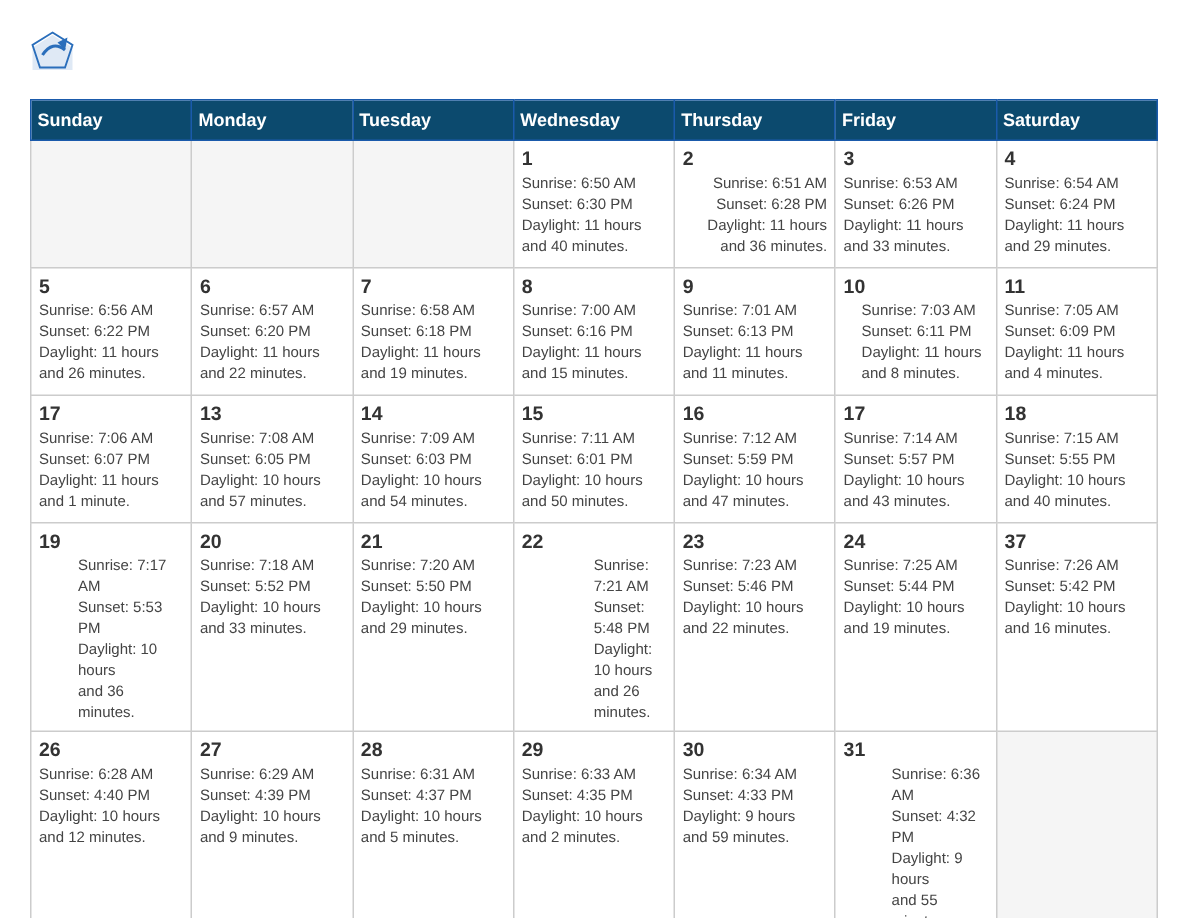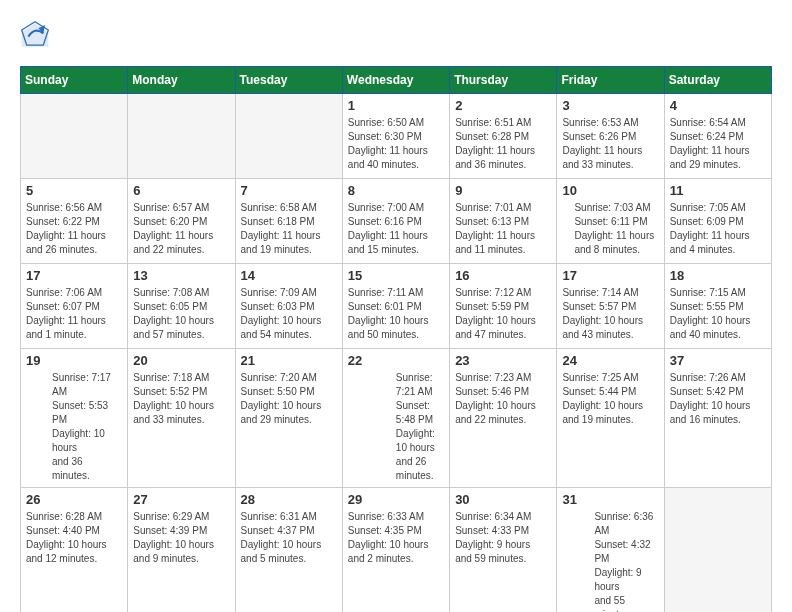--- a/index.html
+++ b/index.html
@@ -51,21 +51,21 @@
     .location {
       font-size: 14px;
       color: #555;
     }
     table {
       width: 100%;
       border-collapse: collapse;
       table-layout: fixed;
     }
     th {
-      background-color: #15803d;
+      background-color: #0c4a6e;
       color: white;
       font-size: 12px;
       font-weight: bold;
       padding: 6px 4px;
       text-align: left;
       border: 1px solid #1a5aab;
     }
     td {
       border: 1px solid #ccc;
       vertical-align: top;
@@ -132,21 +132,21 @@
         <td class="empty"></td>
         <td>
           <span class="day-number">1</span>
           <div class="day-info" style="white-space: pre-line;">Sunrise: 6:50 AM
 Sunset: 6:30 PM
 Daylight: 11 hours
 and 40 minutes.</div>
         </td>
         <td>
           <span class="day-number">2</span>
-          <div class="day-info" style="white-space: pre-line;">Sunrise: 6:51 AM
+          <div class="day-info" style="white-space: pre-line; text-align: right;">Sunrise: 6:51 AM
 Sunset: 6:28 PM
 Daylight: 11 hours
 and 36 minutes.</div>
         </td>
         <td>
           <span class="day-number">3</span>
           <div class="day-info" style="white-space: pre-line;">Sunrise: 6:53 AM
 Sunset: 6:26 PM
 Daylight: 11 hours
 and 33 minutes.</div>

